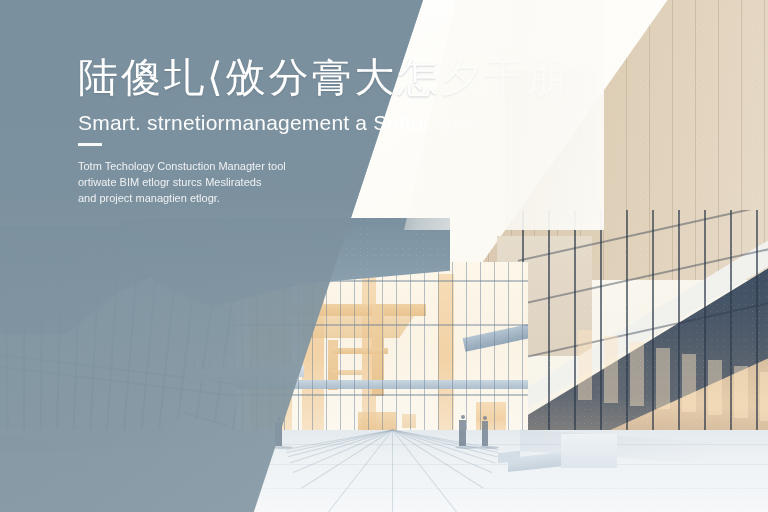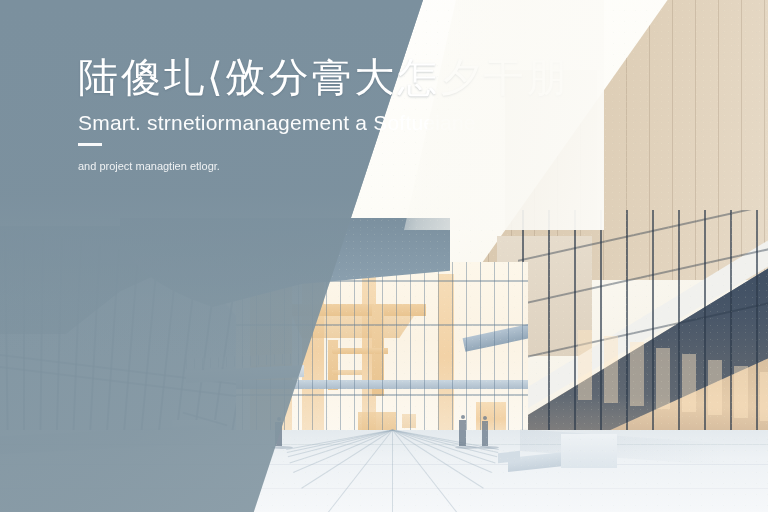--- a/index.html
+++ b/index.html
@@ -577,19 +577,21 @@
   <div class="noise"></div>
 
   <div class="overlay"></div>
   <div class="overlay-soft"></div>
 
   <div class="text-block">
     <h1 class="cn-title">陆傻圠⟨攽分膏大怎夕干朋</h1>
     <h2 class="en-title">Smart. strnetiormanagement a Softueiane</h2>
     <div class="rule"></div>
     <p class="body-copy">
+      <span>Totm Techology Constuction Managter tool</span>
+      <span>ortiwate BIM etlogr sturcs Meslirateds</span>
       <span>and project managtien etlogr.</span>
     </p>
   </div>
 
   <div class="fade-mask"></div>
 
 </div>
 
 </body></html>

